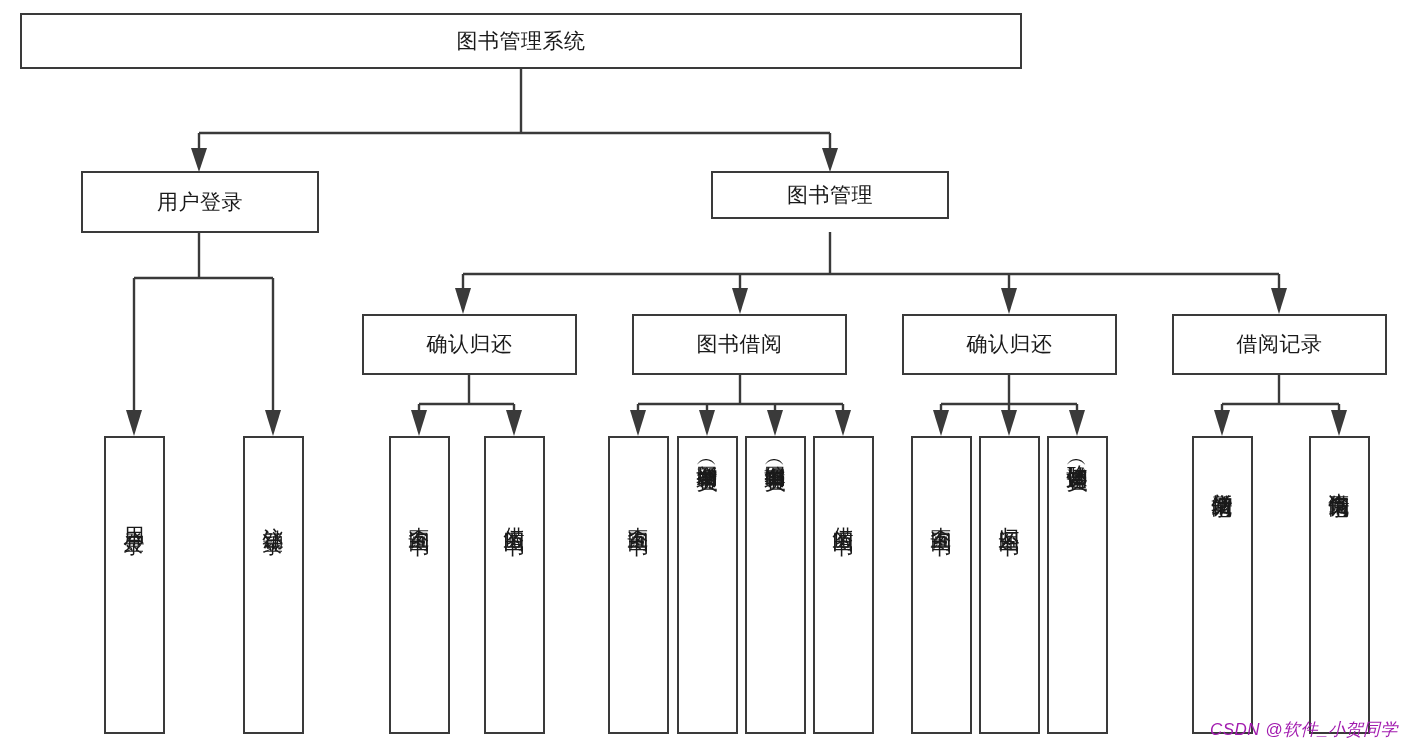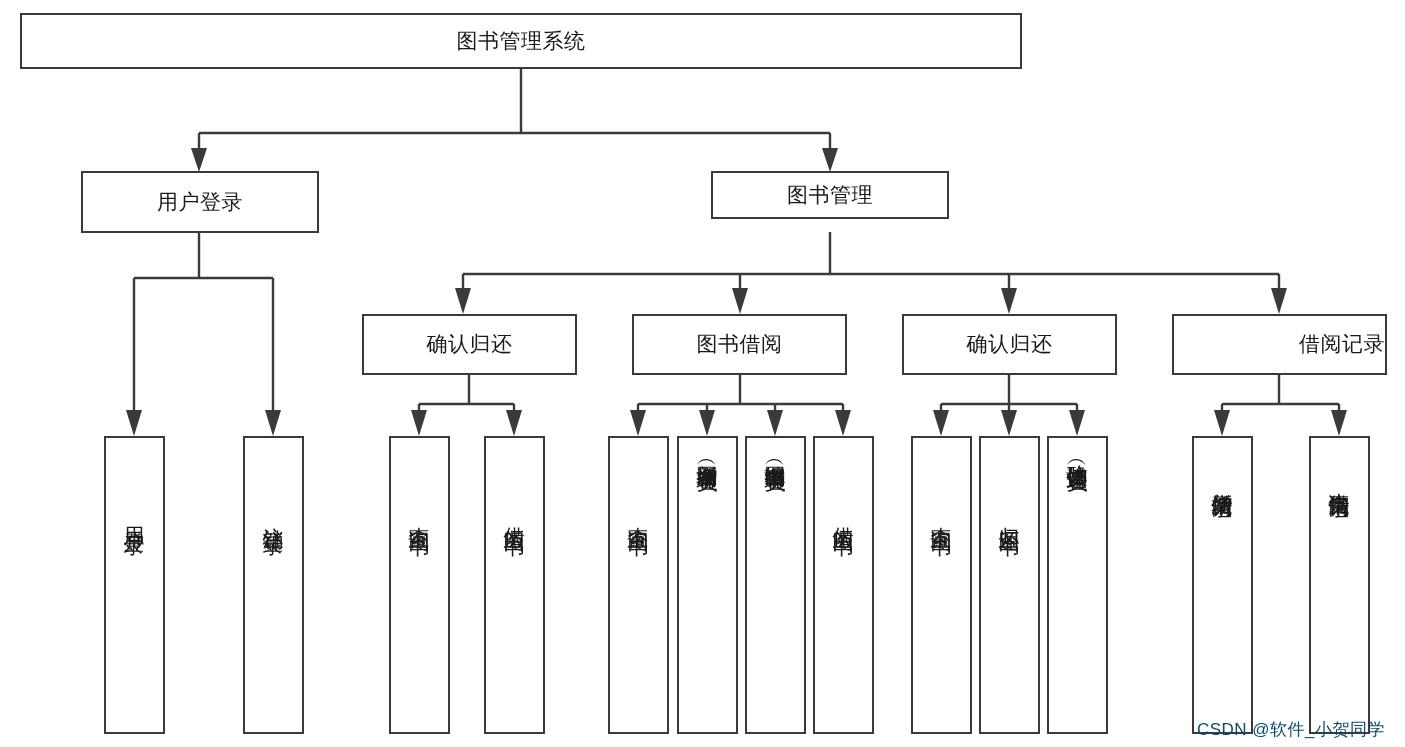--- a/index.html
+++ b/index.html
@@ -64,26 +64,27 @@
   .conn-line {
     stroke: #3a3a3a;
     stroke-width: 2.4;
     fill: none;
   }
   .conn-arrow {
     fill: #3a3a3a;
   }
   #watermark {
     position: absolute;
-    right: 20px;
+    right: 7px;
     bottom: 6px;
     font-size: 17px;
-    color: #0c4a6e;
+    color: #a21caf;
     letter-spacing: 0.5px;
     white-space: nowrap;
+    font-style: italic;
   }
 </style>
 </head>
 <body>
 
 <div id="diagram-root">
 
   <svg class="connectors" viewBox="0 0 1405 747">
 
     <path class="conn-line" d="M 521 68 L 521 133"></path>
@@ -159,21 +160,21 @@
 
   <div class="node-box" style="left:362px; top:314px; width:215px; height:61px;">
     <span class="node-label">确认归还</span>
   </div>
   <div class="node-box" style="left:632px; top:314px; width:215px; height:61px;">
     <span class="node-label">图书借阅</span>
   </div>
   <div class="node-box" style="left:902px; top:314px; width:215px; height:61px;">
     <span class="node-label">确认归还</span>
   </div>
-  <div class="node-box" style="left:1172px; top:314px; width:215px; height:61px;justify-content:flex-end;">
+  <div class="node-box" style="left:1172px; top:314px; width:215px; height:61px;">
     <span class="node-label">借阅记录</span>
   </div>
 
   <div class="node-box vertical" style="left:104px; top:436px; width:61px; height:298px; padding-top:72px;">
     <span class="node-label">用户登录</span>
   </div>
   <div class="node-box vertical" style="left:243px; top:436px; width:61px; height:298px; padding-top:72px;">
     <span class="node-label">注销登录</span>
   </div>
 

